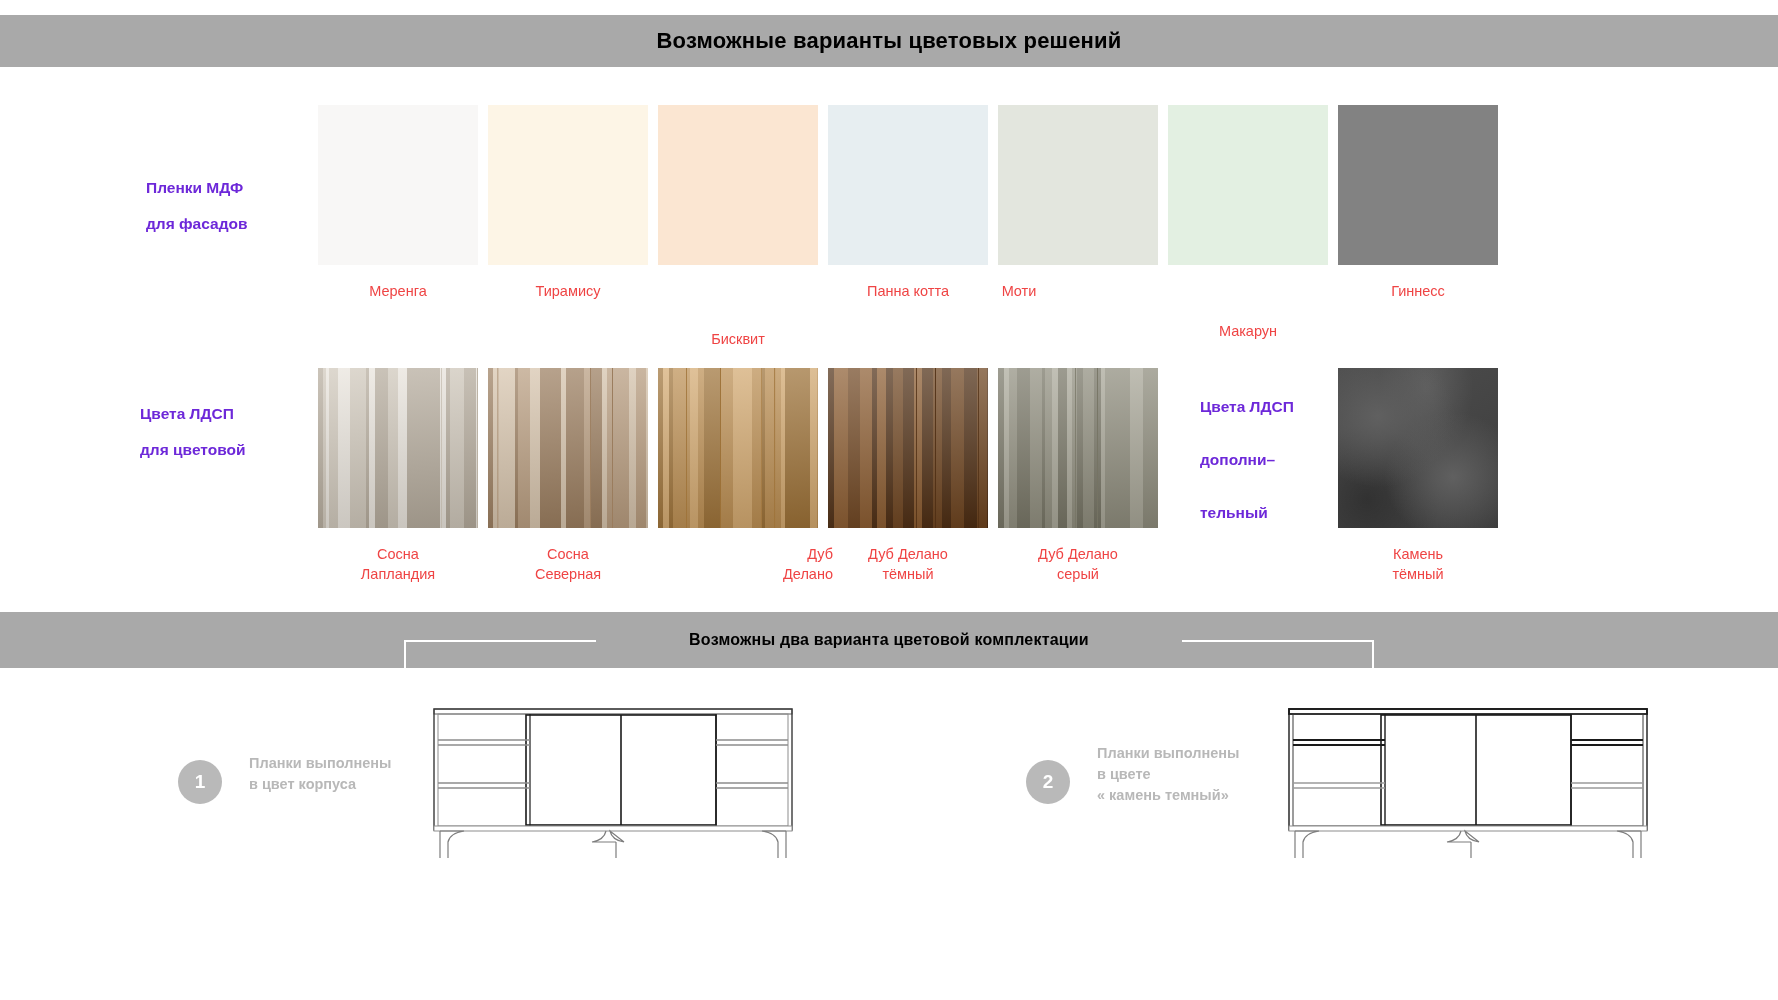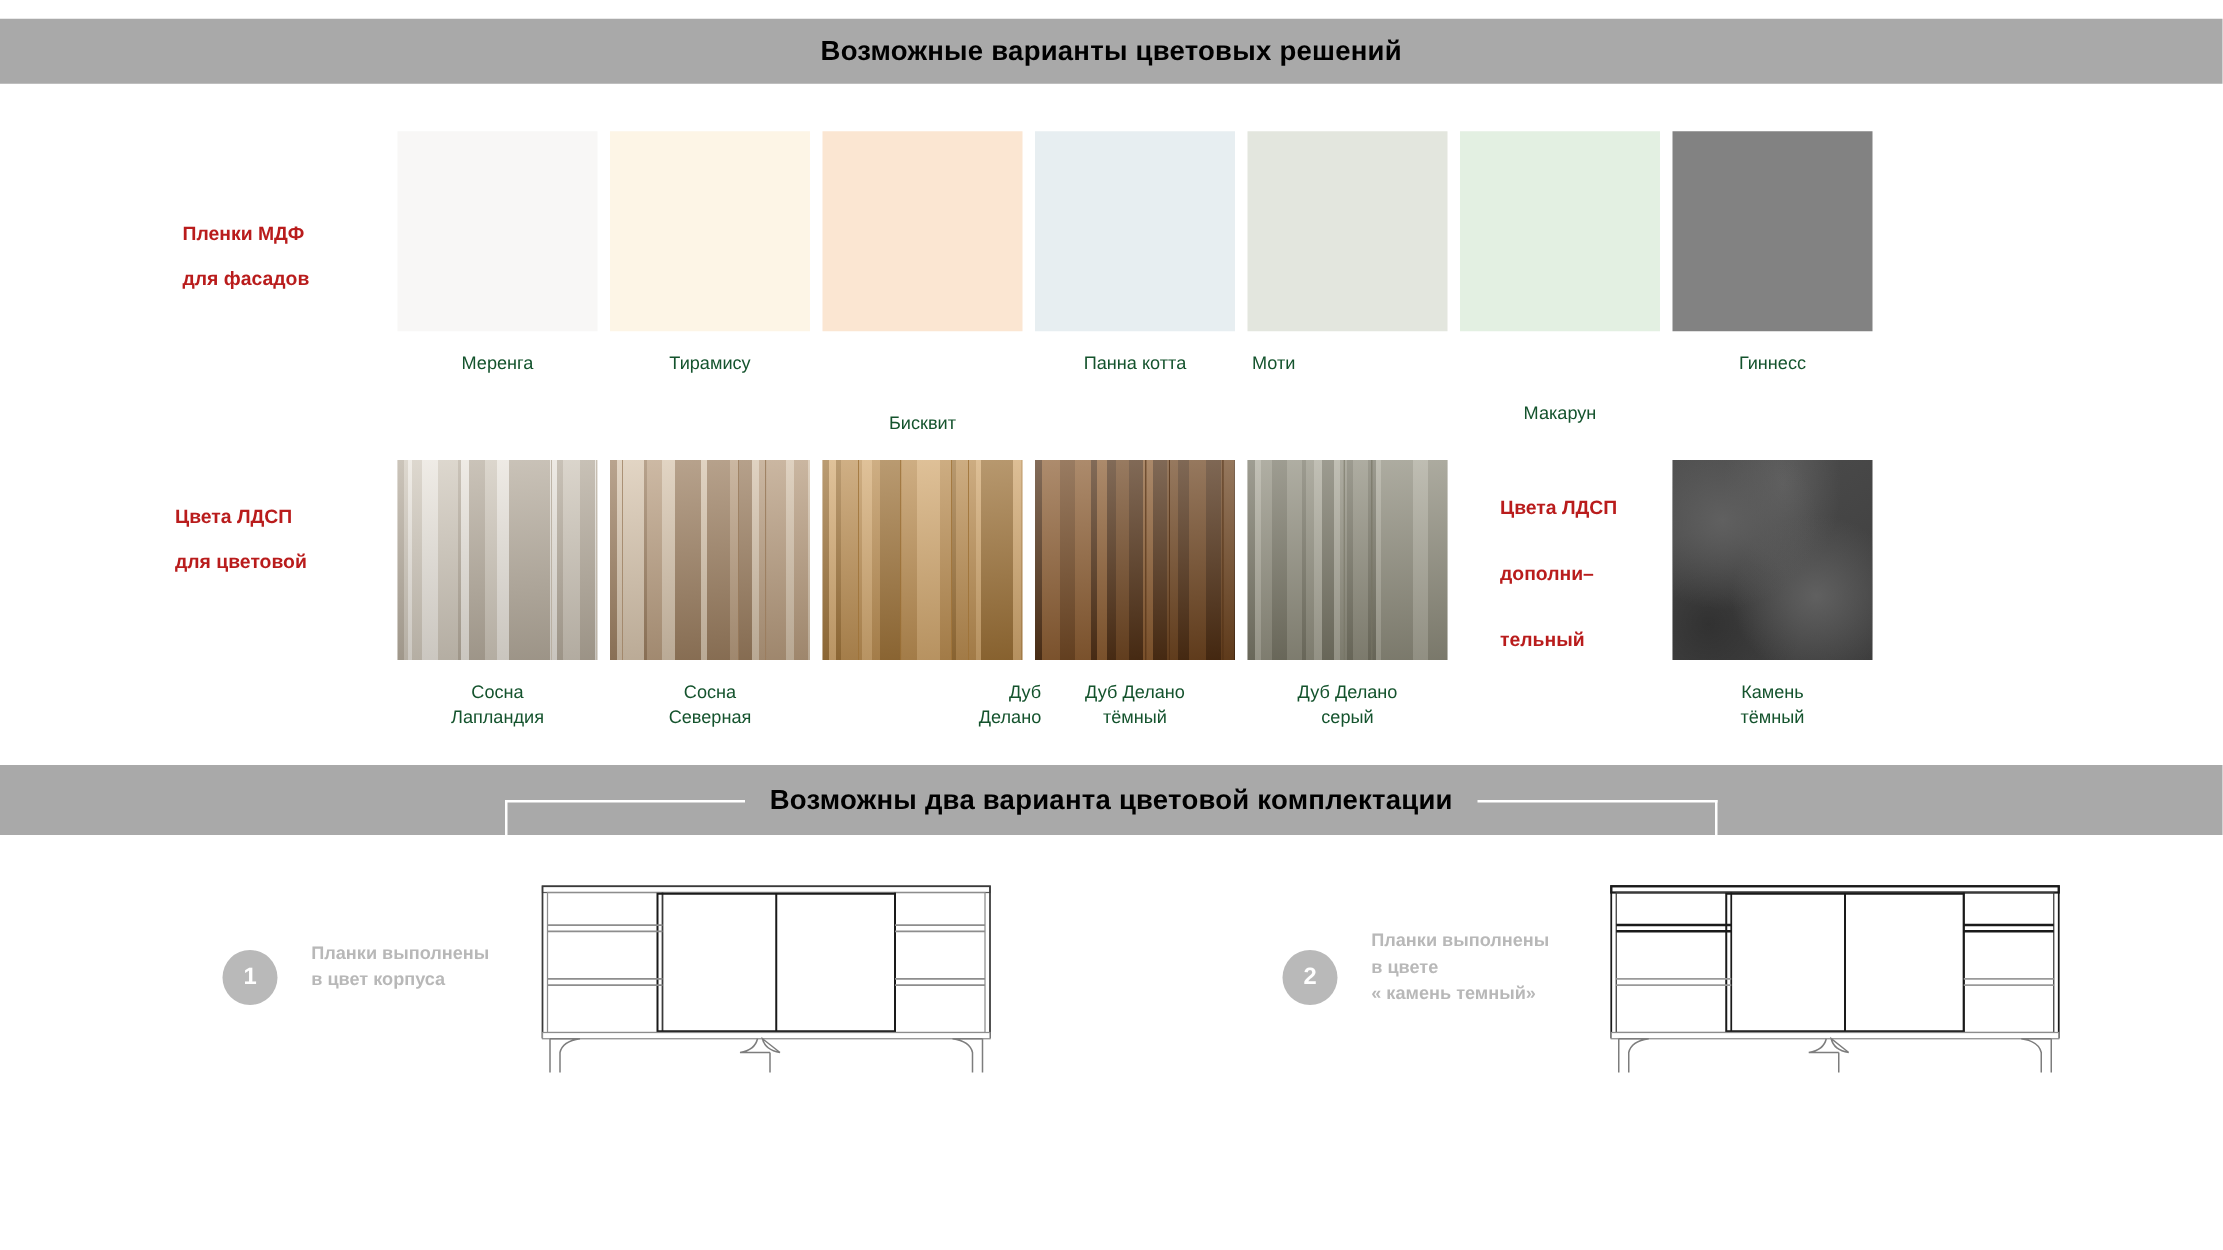--- a/index.html
+++ b/index.html
@@ -14,56 +14,56 @@
   
   .banner{
     position:absolute;left:0;width:1778px;
     background:#a9a9a9;
     display:flex;align-items:center;justify-content:center;
     color:#000000;
     font-weight:bold;
     letter-spacing:.2px;
   }
   #banner-top{top:15px;height:52px;font-size:22px;}
-  #banner-bottom{top:612px;height:56px;font-size:22px;}
+  #banner-bottom{top:612px;height:56px;font-size:16px;}
 
   .banner-inner{
     position:relative;width:100%;height:100%;
     display:flex;align-items:center;justify-content:center;
   }
   .bracket{
     position:absolute;top:50%;height:26px;
     border-top:2px solid #ffffff;
     pointer-events:none;
   }
   .bracket.left{left:404px;width:190px;border-left:2px solid #ffffff;}
   .bracket.right{right:404px;width:190px;border-right:2px solid #ffffff;}
 
   
   .row-label{
     position:absolute;
-    color:#b91c1c;
+    color:#6d28d9;
     font-size:15.5px;
     font-weight:bold;
     line-height:36px;
     white-space:nowrap;
   }
 
   
   .swatch{
     position:absolute;
     width:160px;height:160px;
     box-sizing:border-box;
   }
   .swatch-caption{
     position:absolute;
     width:190px;
     text-align:center;
     font-size:14.5px;
-    color:#14532d;
+    color:#ef4444;
     line-height:20px;
     white-space:pre-line;
   }
 
   
   .opt-badge{
     position:absolute;
     width:44px;height:44px;border-radius:50%;
     background:#b9b9b9;color:#ffffff;
     display:flex;align-items:center;justify-content:center;

